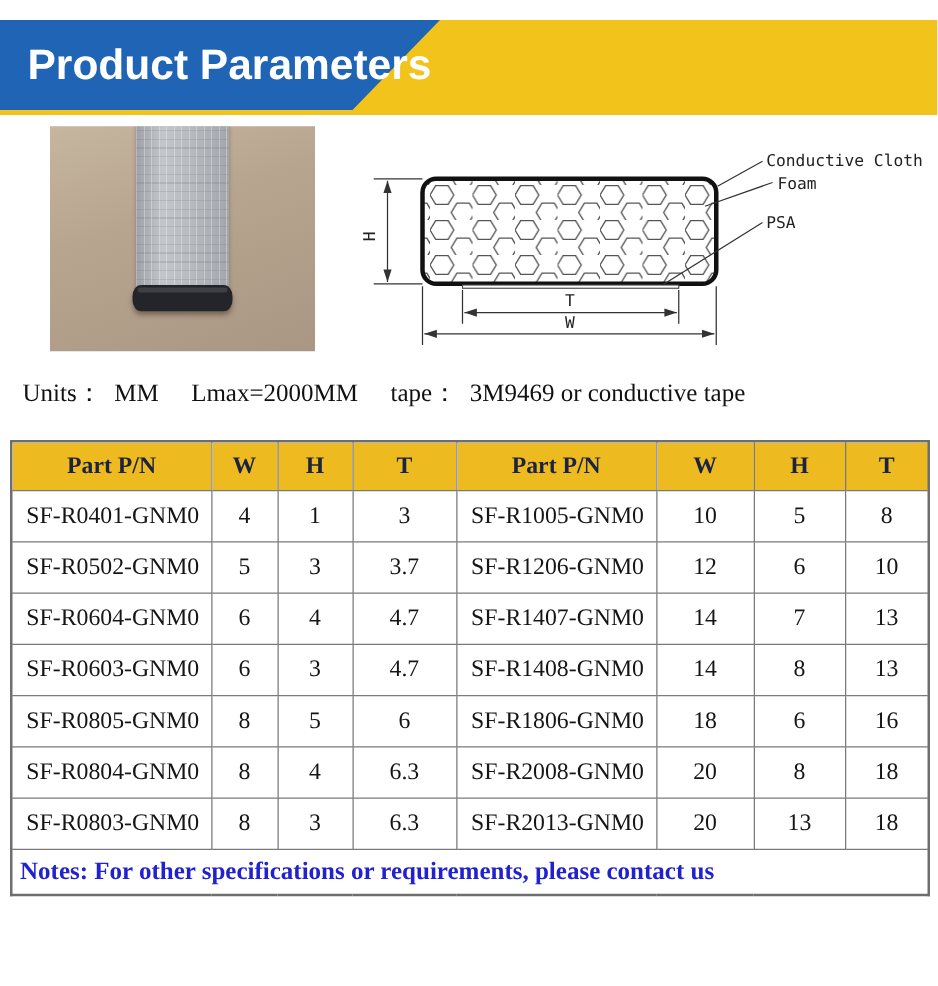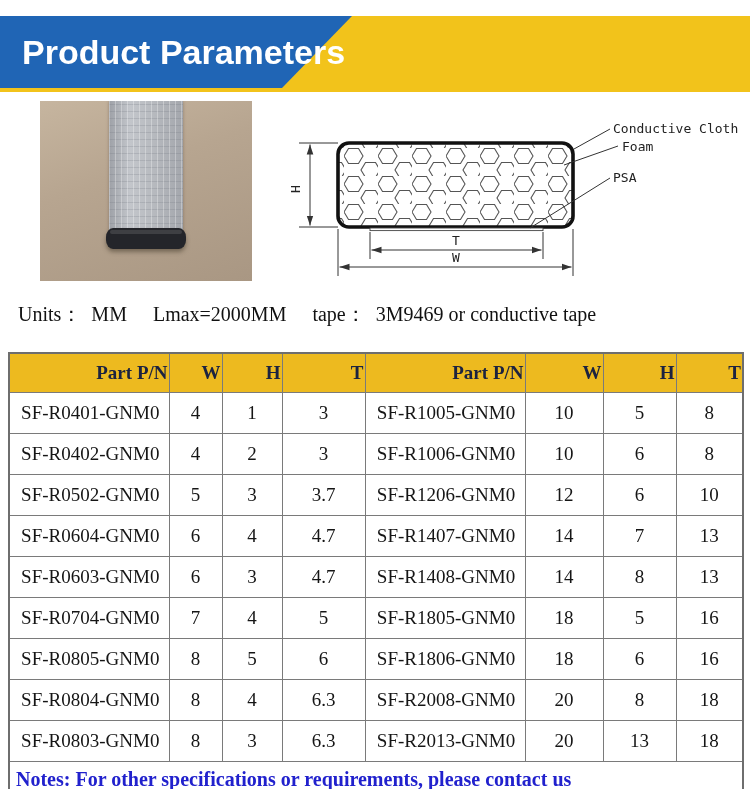--- a/index.html
+++ b/index.html
@@ -33,21 +33,21 @@
   .units{position:absolute;left:18px;top:301px;font-size:20px;color:#111111;}
   .units span{margin-right:0;text-align:center;}
   .units .gap{display:inline-block;width:26px;}
   .units .gap-s{display:inline-block;width:10px;}
 
   
   .spec-wrap{position:absolute;left:8px;top:352px;width:734px;}
   table.spec{width:100%;border-collapse:collapse;table-layout:fixed;border:2px solid #6e6e6e;}
   table.spec th,table.spec td{border:1px solid var(--grid-line,#7a7a7a);overflow:hidden;white-space:nowrap;}
   table.spec th{background:var(--header-bg,#edba1f);color:var(--header-text,#1c2340);
-    font-size:19px;font-weight:bold;height:36px;text-align:right;}
+    font-size:19px;font-weight:bold;height:36px;text-align:center;}
   table.spec td{font-size:19px;color:#151515;height:38px;}
   table.spec td.part{text-align:center;padding-left:3px;}
   table.spec td.num{text-align:center;}
   table.spec td.notes-cell{color:var(--notes-text,#2121cd);font-weight:bold;font-size:20px;
     text-align:left;padding-left:6px;height:33px;}
 </style>
 </head>
 <body>
 
 <div class="banner">
@@ -135,30 +135,20 @@
           <td class="part">SF-R0401-GNM0</td>
           <td class="num">4</td>
           <td class="num">1</td>
           <td class="num">3</td>
           <td class="part">SF-R1005-GNM0</td>
           <td class="num">10</td>
           <td class="num">5</td>
           <td class="num">8</td>
         </tr>
         <tr>
-          <td class="part">SF-R0402-GNM0</td>
-          <td class="num">4</td>
-          <td class="num">2</td>
-          <td class="num">3</td>
-          <td class="part">SF-R1006-GNM0</td>
-          <td class="num">10</td>
-          <td class="num">6</td>
-          <td class="num">8</td>
-        </tr>
-        <tr>
           <td class="part">SF-R0502-GNM0</td>
           <td class="num">5</td>
           <td class="num">3</td>
           <td class="num">3.7</td>
           <td class="part">SF-R1206-GNM0</td>
           <td class="num">12</td>
           <td class="num">6</td>
           <td class="num">10</td>
         </tr>
         <tr>
@@ -173,30 +163,20 @@
         </tr>
         <tr>
           <td class="part">SF-R0603-GNM0</td>
           <td class="num">6</td>
           <td class="num">3</td>
           <td class="num">4.7</td>
           <td class="part">SF-R1408-GNM0</td>
           <td class="num">14</td>
           <td class="num">8</td>
           <td class="num">13</td>
-        </tr>
-        <tr>
-          <td class="part">SF-R0704-GNM0</td>
-          <td class="num">7</td>
-          <td class="num">4</td>
-          <td class="num">5</td>
-          <td class="part">SF-R1805-GNM0</td>
-          <td class="num">18</td>
-          <td class="num">5</td>
-          <td class="num">16</td>
         </tr>
         <tr>
           <td class="part">SF-R0805-GNM0</td>
           <td class="num">8</td>
           <td class="num">5</td>
           <td class="num">6</td>
           <td class="part">SF-R1806-GNM0</td>
           <td class="num">18</td>
           <td class="num">6</td>
           <td class="num">16</td>

